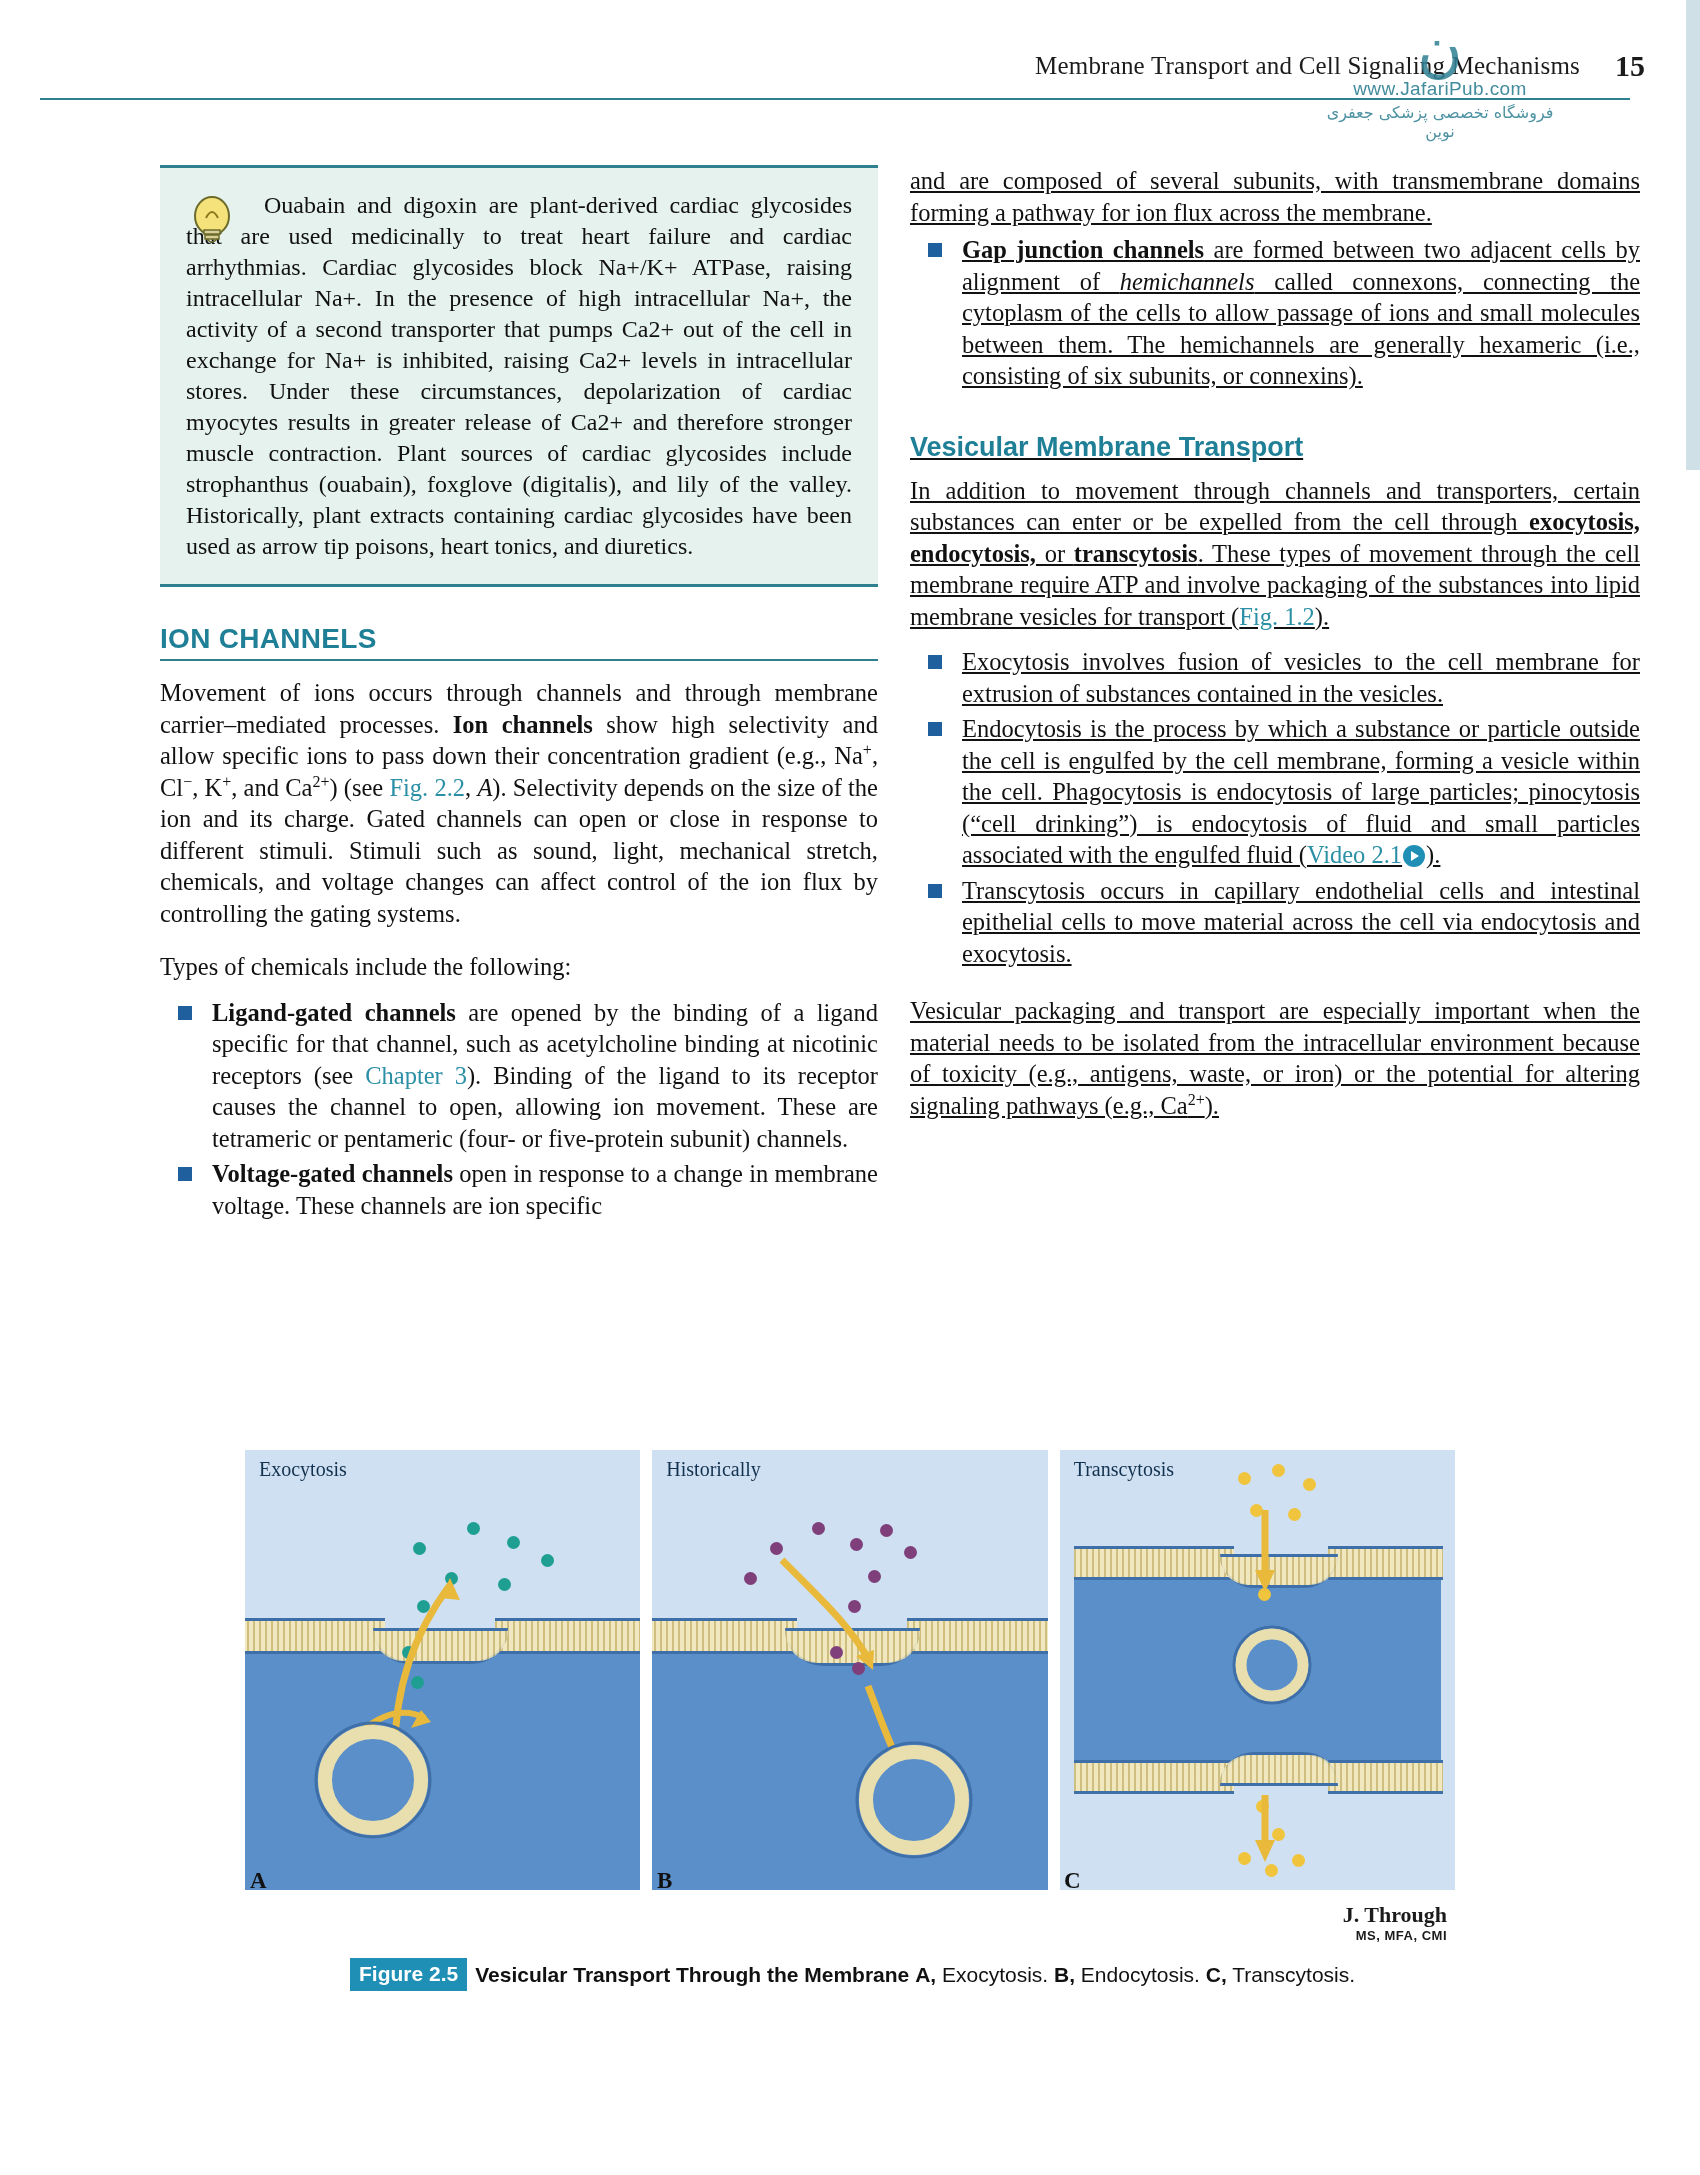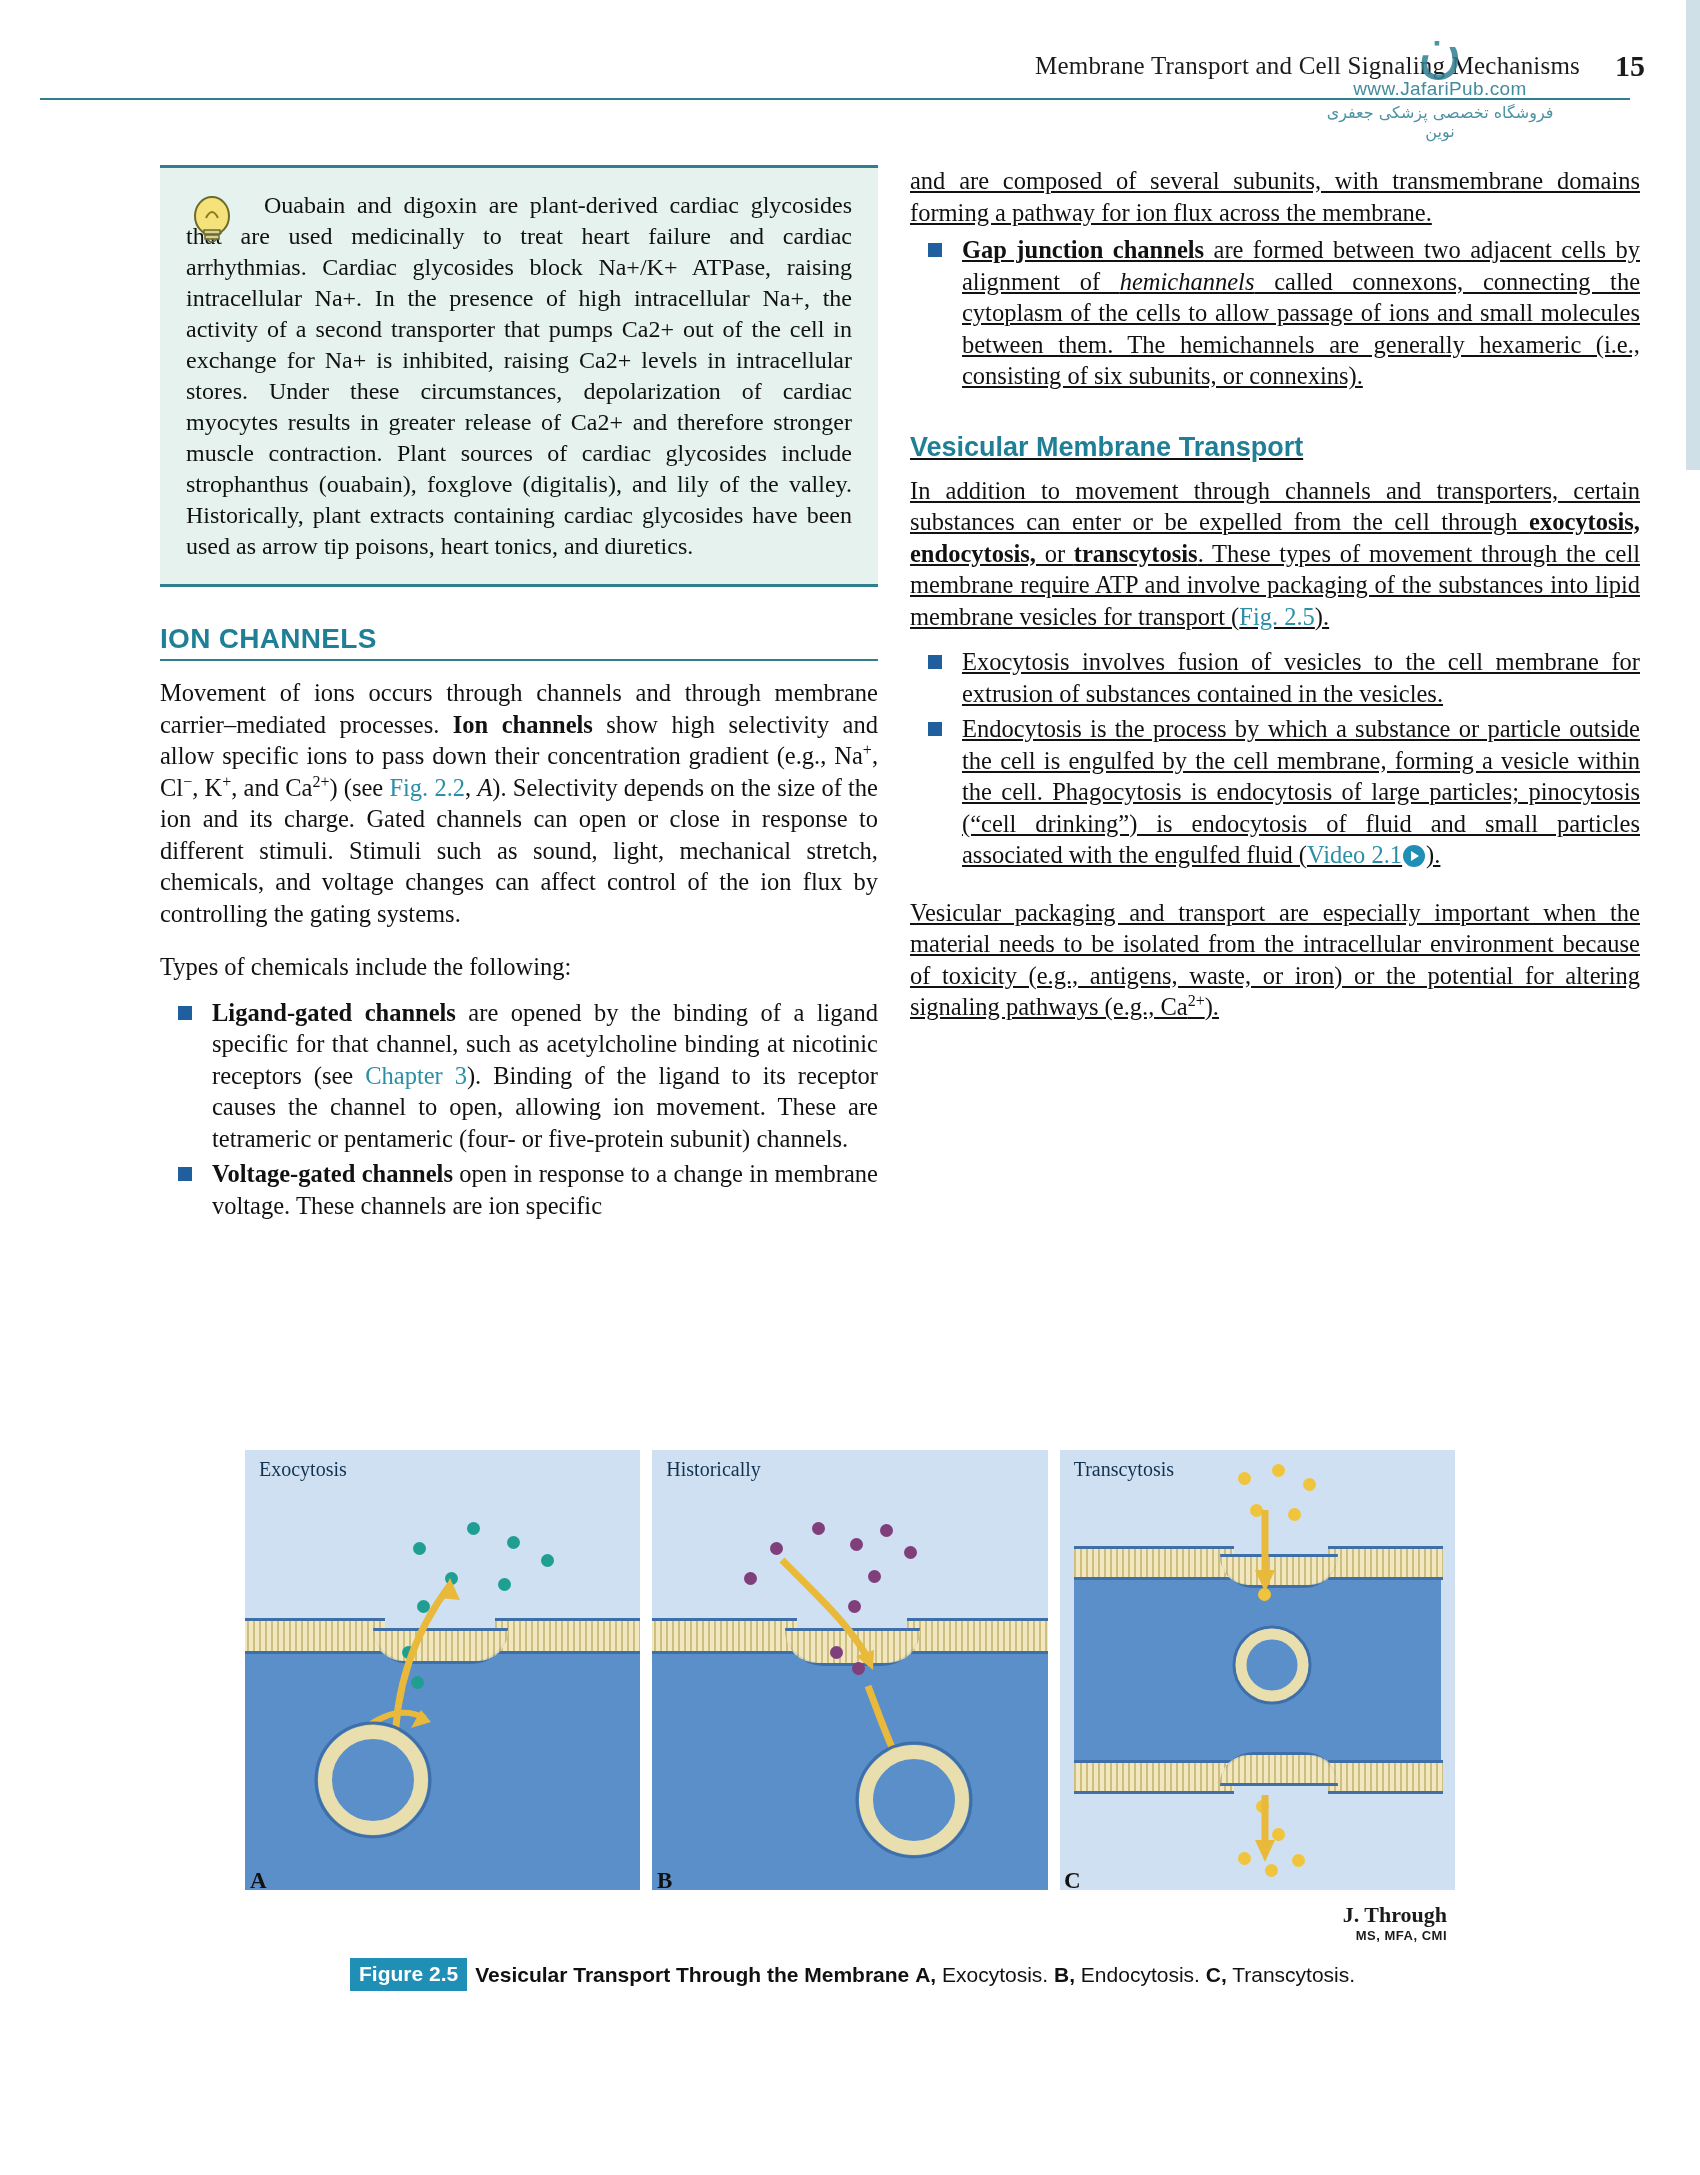--- a/index.html
+++ b/index.html
@@ -374,25 +374,26 @@
 
     <ul class="sqlist" style="margin-top:6px;">
       <li><span class="sq"></span><b>Gap junction channels</b> are formed between two adjacent cells by alignment of <i>hemichannels</i> called connexons, connecting the cytoplasm of the cells to allow passage of ions and small molecules between them. The hemichannels are generally hexameric (i.e., consisting of six subunits, or connexins).</li>
     </ul>
 
     <div class="gap"></div>
     <div class="gap-s"></div>
 
     <h2 class="subsection">Vesicular Membrane Transport</h2>
 
-    <p>In addition to movement through channels and transporters, certain substances can enter or be expelled from the cell through <b>exocytosis, endocytosis,</b> or <b>transcytosis</b>. These types of movement through the cell membrane require ATP and involve packaging of the substances into lipid membrane vesicles for transport (<span class="link">Fig. 2.5</span>).</p>
+    <p>In addition to movement through channels and transporters, certain substances can enter or be expelled from the cell through <b>exocytosis, endocytosis,</b> or <b>transcytosis</b>. These types of movement through the cell membrane require ATP and involve packaging of the substances into lipid membrane vesicles for transport (<span class="link">Fig. 1.2</span>).</p>
 
     <ul class="sqlist">
       <li><span class="sq"></span>Exocytosis involves fusion of vesicles to the cell membrane for extrusion of substances contained in the vesicles.</li>
       <li><span class="sq"></span>Endocytosis is the process by which a substance or particle outside the cell is engulfed by the cell membrane, forming a vesicle within the cell. Phagocytosis is endocytosis of large particles; pinocytosis (“cell drinking”) is endocytosis of fluid and small particles associated with the engulfed fluid (<span class="link">Video 2.1</span><span class="video-btn"></span>).</li>
+      <li><span class="sq"></span>Transcytosis occurs in capillary endothelial cells and intestinal epithelial cells to move material across the cell via endocytosis and exocytosis.</li>
     </ul>
 
     <div class="gap"></div>
 
     <p>Vesicular packaging and transport are especially important when the material needs to be isolated from the intracellular environment because of toxicity (e.g., antigens, waste, or iron) or the potential for altering signaling pathways (e.g., Ca<span class="sup">2+</span>).</p>
   </div>
 
   <div class="figure">
     <div class="panels">
 

